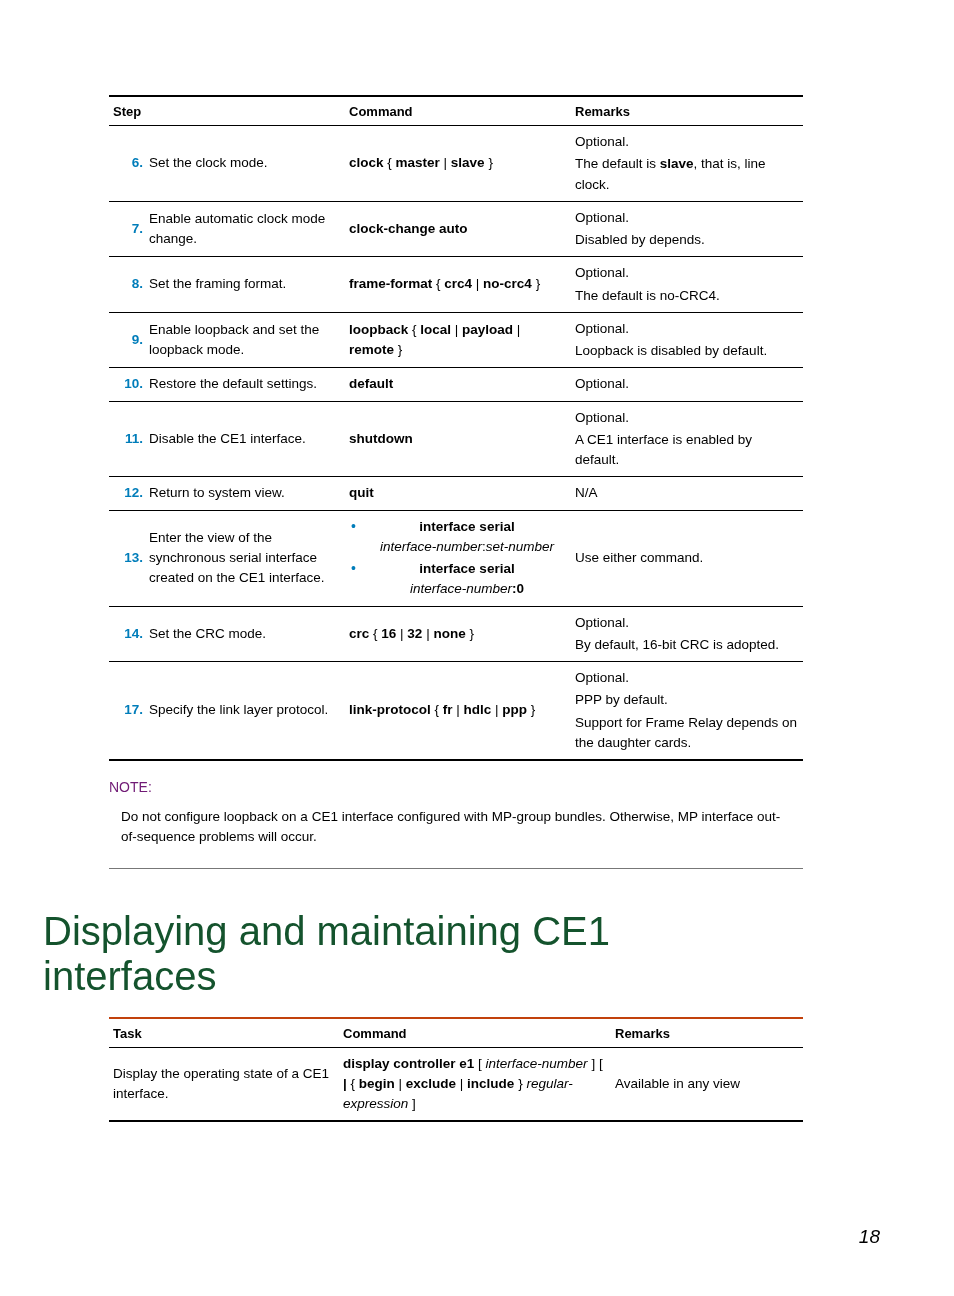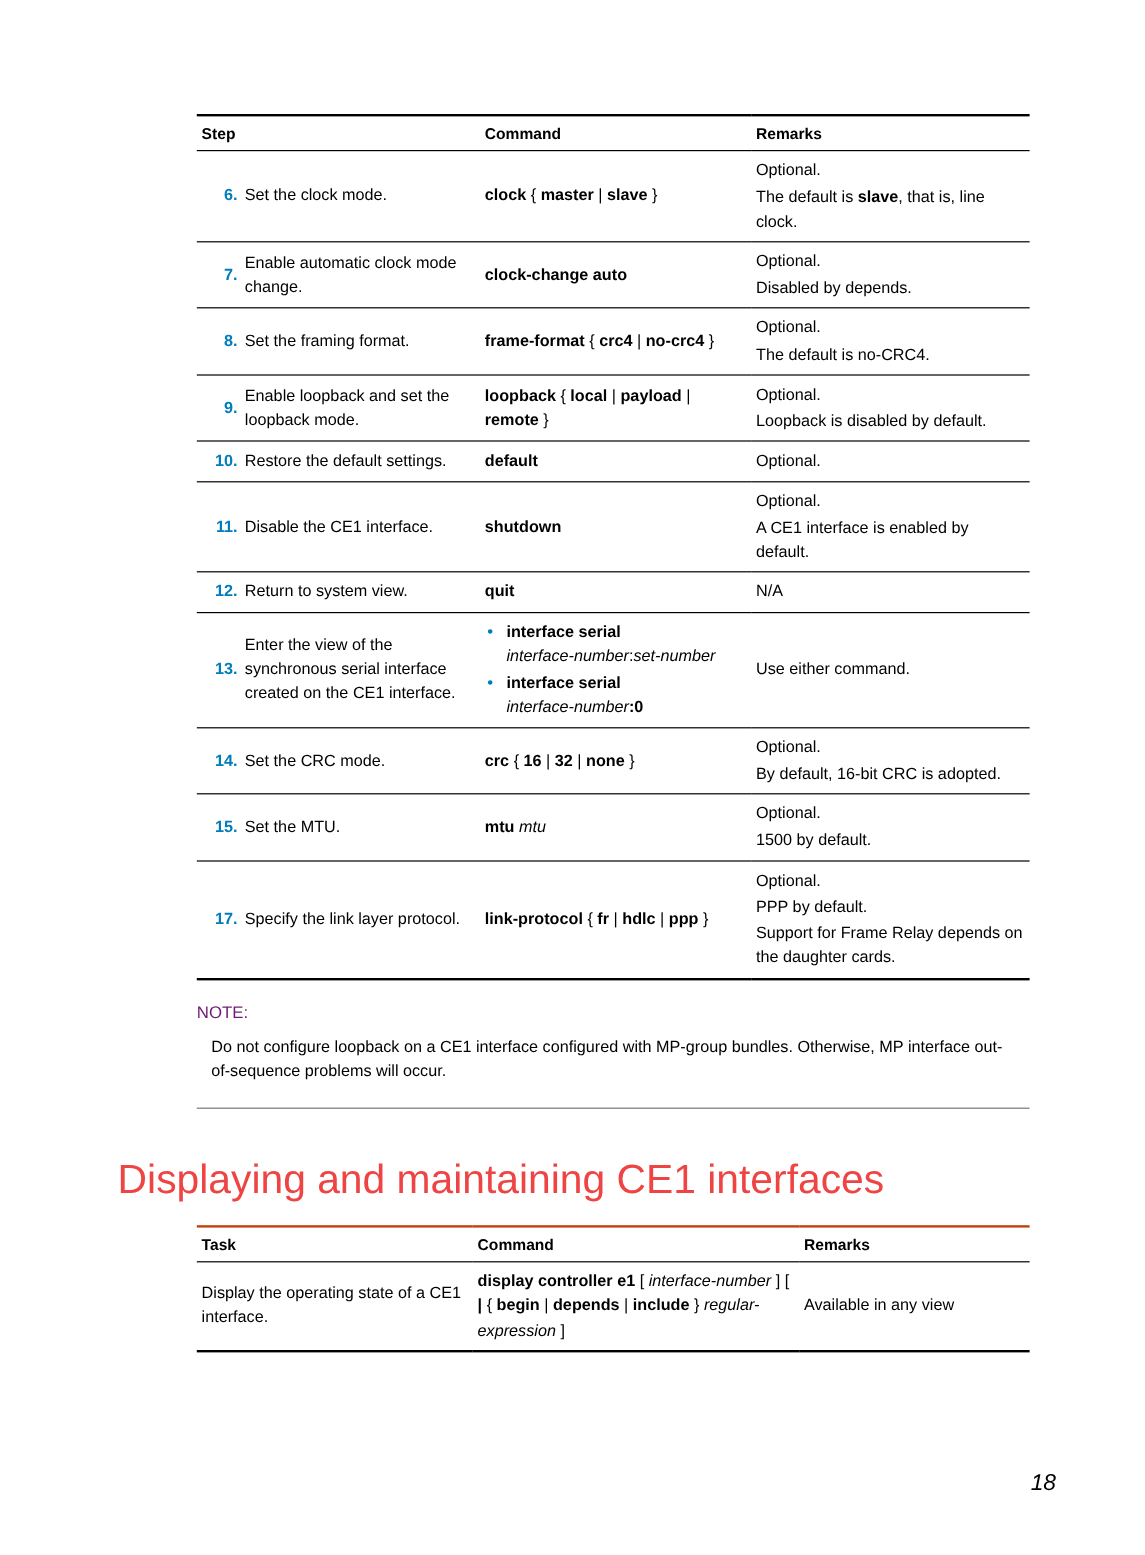--- a/index.html
+++ b/index.html
@@ -9,21 +9,21 @@
     color: #000;
     margin: 0;
     padding: 0;
     background: #fff;
   }
   .page {
     width: 880px;
     height: 1296px;
     position: relative;
     box-sizing: border-box;
-    padding: 95px 98px 0 98px;
+    padding: 95px 98px 0 43px;
   }
   table {
     border-collapse: collapse;
     width: 100%;
   }
   .main-tbl {
     margin-left: 66px;
     width: 694px;
   }
   .main-tbl thead tr th {
@@ -54,20 +54,21 @@
   }
   .desctd { width: 192px; }
   .cmdtd  { width: 218px; }
   .remtd  { }
   b { font-weight: 700; }
   i { font-style: italic; }
   .bullet-list {
     list-style: none;
     padding: 0;
     margin: 0;
+    text-align: center;
   }
   .bullet-list li {
     position: relative;
     padding-left: 18px;
     margin: 2px 0;
   }
   .bullet-list li::before {
     content: "•";
     position: absolute;
     left: 2px;
@@ -87,23 +88,23 @@
     color: #701a75;
     font-size: 14px;
     margin: 0 0 4px 0;
     font-weight: 400;
   }
   .note-text {
     margin: 12px;
     line-height: 1.5;
   }
   h1.section {
-    color: #ef4444;
+    color: #14532d;
     font-weight: 300;
-    font-size: 34px;
+    font-size: 40px;
     margin: 40px 0 18px 0;
   }
   .tbl2 {
     margin-left: 66px;
     width: 694px;
   }
   .tbl2 thead th {
     border-top: 2px solid #c2410c;
     border-bottom: 1.5px solid #000;
     padding: 7px 4px 6px 4px;
@@ -245,31 +246,20 @@
         <td class="desctd">Set the CRC mode.</td>
         <td class="cmdtd">
           <b>crc</b><span> { </span><b>16</b><span> | </span><b>32</b><span> | </span><b>none</b><span> }</span>
         </td>
         <td class="remtd">
           <p>Optional.</p>
             <p>By default, 16-bit CRC is adopted.</p>
         </td>
       </tr>
 
-      <tr>
-        <td class="steptd">15.</td>
-        <td class="desctd">Set the MTU.</td>
-        <td class="cmdtd">
-          <b>mtu</b><i> mtu</i>
-        </td>
-        <td class="remtd">
-          <p>Optional.</p>
-            <p>1500 by default.</p>
-        </td>
-      </tr>
 
 
       <tr>
         <td class="steptd">17.</td>
         <td class="desctd">Specify the link layer protocol.</td>
         <td class="cmdtd">
           <b>link-protocol</b><span> { </span><b>fr</b><span> | </span><b>hdlc</b><span> | </span><b>ppp</b><span> }</span>
         </td>
         <td class="remtd">
           <p>Optional.</p>
@@ -292,21 +282,21 @@
       <tr>
         <th class="c1">Task</th>
         <th class="c2">Command</th>
         <th class="c3">Remarks</th>
       </tr>
     </thead>
     <tbody>
       <tr>
         <td class="c1">Display the operating state of a CE1 interface.</td>
         <td class="c2">
-          <b>display controller e1</b><span> [ </span><i>interface-number</i><span> ] [ </span><b>|</b><span> { </span><b>begin</b><span> | </span><b>depends</b><span> | </span><b>include</b><span> } </span><i>regular-expression</i><span> ]</span>
+          <b>display controller e1</b><span> [ </span><i>interface-number</i><span> ] [ </span><b>|</b><span> { </span><b>begin</b><span> | </span><b>exclude</b><span> | </span><b>include</b><span> } </span><i>regular-expression</i><span> ]</span>
         </td>
         <td class="c3">Available in any view</td>
       </tr>
     </tbody>
   </table>
 
   <div class="pageno">18</div>
 </div>
 
 </body></html>

